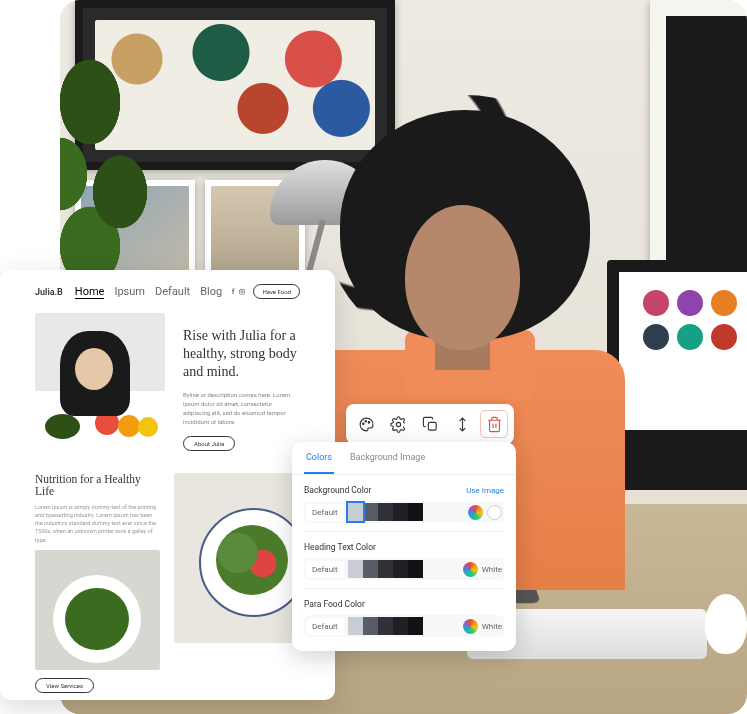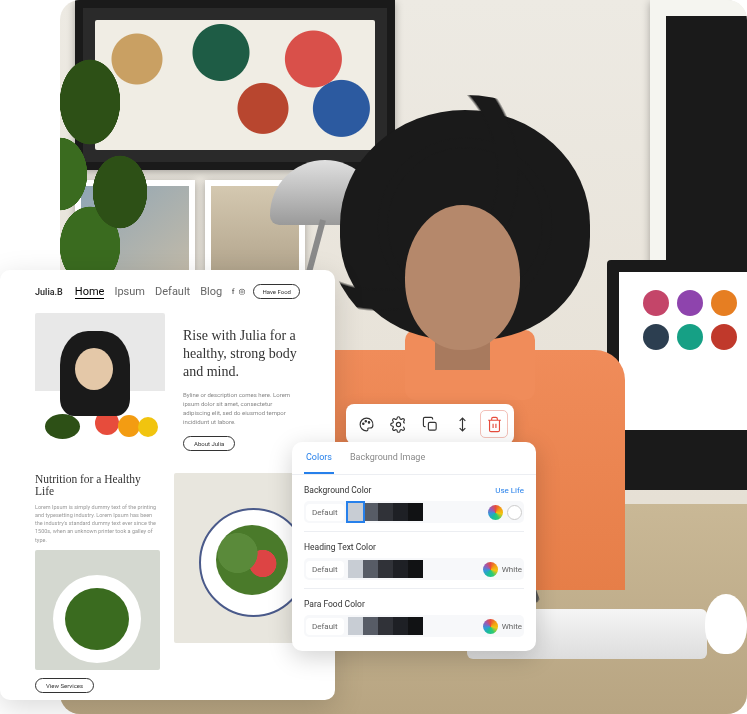--- a/index.html
+++ b/index.html
@@ -94,21 +94,21 @@
 .food-img2::before{content:"";position:absolute;left:42px;top:52px;width:72px;height:70px;background:radial-gradient(circle at 30% 40%,#5a8a3a 0%,#5a8a3a 30%,transparent 31%),radial-gradient(circle at 65% 55%,#d44 0%,#d44 22%,transparent 23%),#4a7a2a;border-radius:50%;z-index:2;}
 .view-btn{display:inline-block;border:1px solid #333;border-radius:10px;padding:3px 10px;font-size:6px;margin-top:8px;}
 
 
 .toolbar { position: absolute; left: 346px; top: 404px; background: #fff; border-radius: 8px; box-shadow: 0 4px 16px rgba(0,0,0,.15); display: flex; gap: 4px; padding: 6px; align-items: center; }
 .toolbar button { width: 28px; height: 28px; border: none; background: transparent; border-radius: 5px; display: flex; align-items: center; justify-content: center; cursor: pointer; color:#333; }
 .toolbar button.danger { color: #e74c3c; border:1px solid #f3c0b8; }
 .toolbar svg { width: 17px; height: 17px; stroke: currentColor; fill: none; stroke-width: 1.6; }
 
 
-.panel { position: absolute; left: 292px; top: 442px; width: 244px; background: #fff; border-radius: 10px; box-shadow: 0 6px 24px rgba(0,0,0,.18); padding: 0 0 12px; font-size: 9px; }
+.panel { position: absolute; left: 292px; top: 442px; width: 224px; background: #fff; border-radius: 10px; box-shadow: 0 6px 24px rgba(0,0,0,.18); padding: 0 0 12px; font-size: 9px; }
 .tabs { display: flex; border-bottom: 1px solid #eceef2; padding: 0 12px; gap: 14px; }
 .tab { padding: 10px 2px; color: #888; cursor: pointer; font-size:9px; }
 .tab.active { color: #2680eb; border-bottom: 2px solid #2680eb; }
 .section { padding: 10px 12px 2px; }
 .section-head { display:flex; justify-content:space-between; align-items:center; margin-bottom:6px;}
 .section-label { font-size: 8.5px; color: #333; }
 .section-link { font-size: 8px; color: #2680eb; cursor:pointer; }
 .color-row { display: flex; align-items: center; gap: 0; background:#f7f8fa; border-radius:5px; padding:2px; }
 .color-default { font-size: 8px; color: #666; padding: 4px 6px; background:#fff; border-radius:4px; cursor:pointer; }
 .swatches { display: flex; margin-left:4px; flex:1; }
@@ -234,21 +234,21 @@
 
 <div class="panel">
   <div class="tabs">
     <div class="tab active">Colors</div>
     <div class="tab">Background Image</div>
   </div>
 
   <div class="section">
     <div class="section-head">
       <span class="section-label">Background Color</span>
-      <span class="section-link">Use Life</span>
+      <span class="section-link">Use Image</span>
     </div>
     <div class="color-row">
       <span class="color-default">Default</span>
       <div class="swatches">
           <span class="swatch active" style="background: rgb(200, 205, 212);"></span>
           <span class="swatch" style="background: rgb(87, 92, 102);"></span>
           <span class="swatch" style="background: rgb(48, 50, 56);"></span>
           <span class="swatch" style="background: rgb(30, 32, 37);"></span>
           <span class="swatch" style="background: rgb(17, 18, 20);"></span>
         </div>

